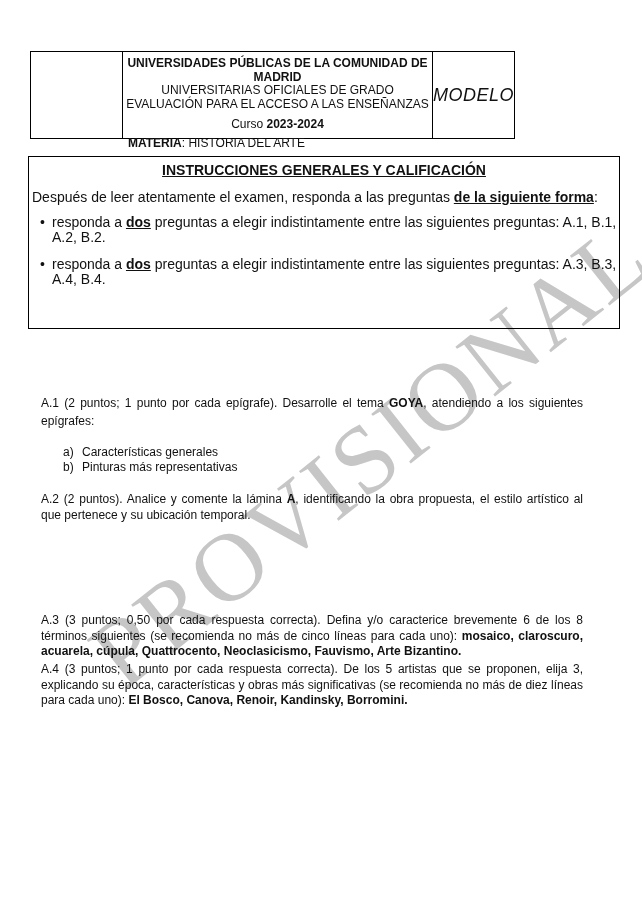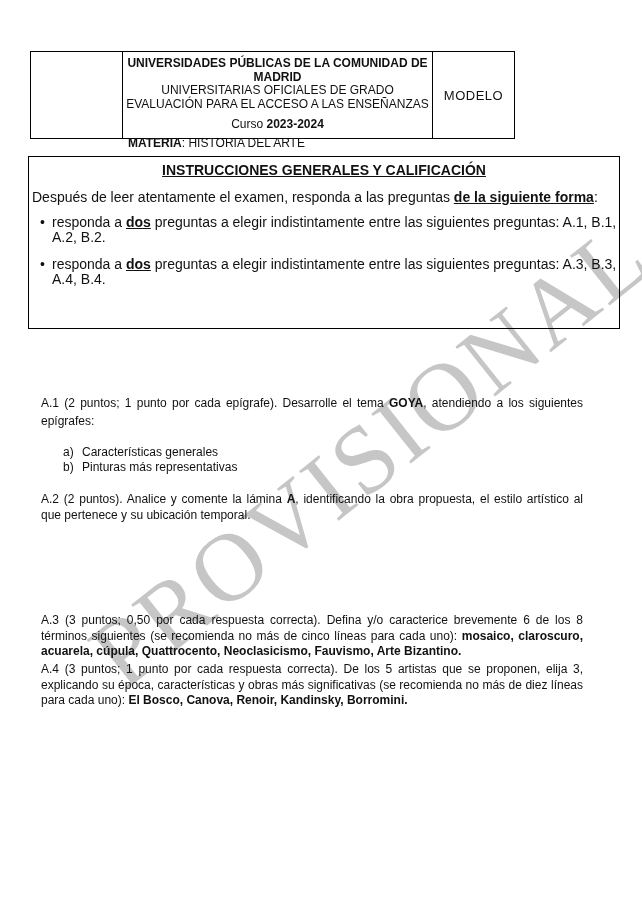--- a/index.html
+++ b/index.html
@@ -55,22 +55,23 @@
   .cell-title .course { margin-top: 7px; }
   .cell-title .subject { margin-top: 5px; text-align: left; padding-left: 5px; }
   .bold { font-weight: bold; }
   .cell-model {
     width: 82px;
     border-left: 1.5px solid #000;
     box-sizing: border-box;
     display: flex;
     align-items: center;
     justify-content: center;
-    font-size: 13px;
+    font-size: 18px;
     letter-spacing: 0.5px;
+    font-style: italic;
   }
 
   
   .instructions-box {
     position: absolute;
     left: 28px; top: 156px;
     width: 592px; height: 173px;
     border: 1.6px solid #000;
     box-sizing: border-box;
     font-size: 14px;

